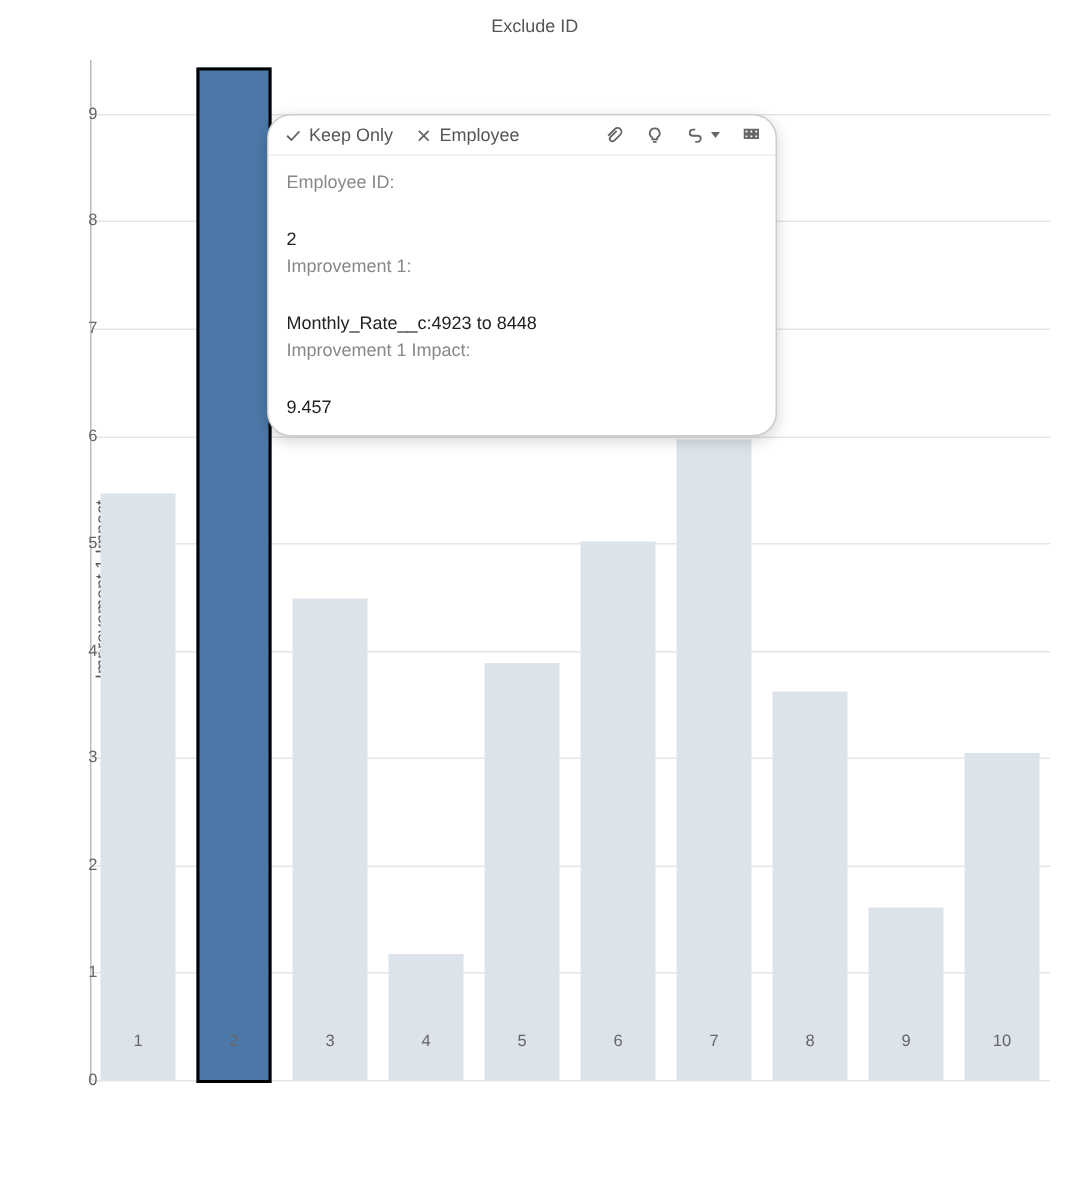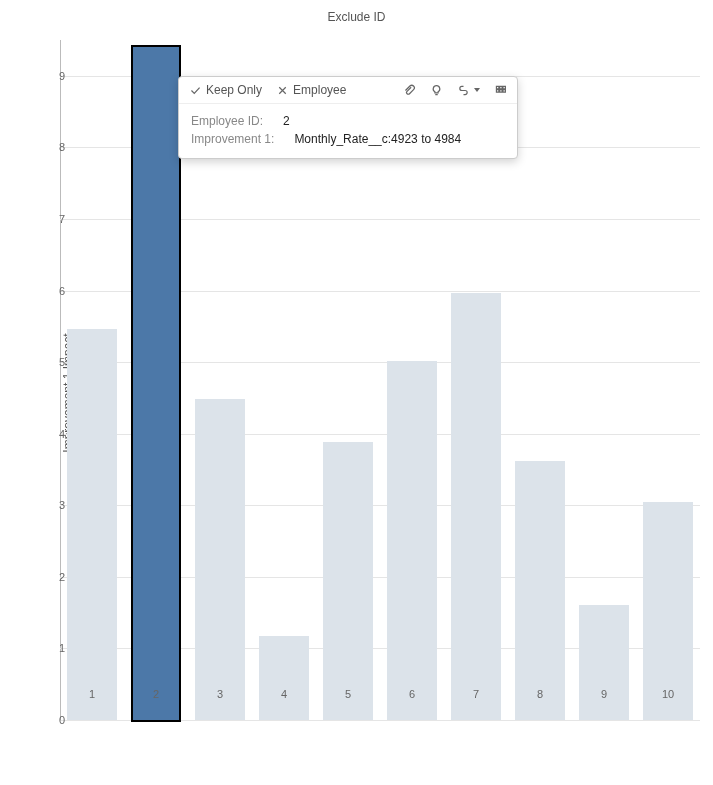--- a/index.html
+++ b/index.html
@@ -83,21 +83,21 @@
   }
   .bar.selected {
     background: #4c78a8;
     border: 2px solid #000;
     bottom: -2px;
   }
   .tooltip {
     position: absolute;
     background: #fff;
     border: 1px solid #ccc;
-    border-radius: 4px;
+    border-radius: 16px;
     box-shadow: 0 3px 10px rgba(0,0,0,0.18);
     font-size: 12px;
     min-width: 340px;
   }
   .tooltip-actions {
     display: flex;
     align-items: center;
     gap: 14px;
     padding: 6px 10px;
     border-bottom: 1px solid #eee;
@@ -124,20 +124,21 @@
     margin-left: auto;
   }
   .tooltip-icon { cursor: pointer; display:inline-flex; align-items:center; gap:2px;}
   .tooltip-body {
     padding: 8px 12px 10px 12px;
   }
   .tooltip-row {
     display: flex;
     gap: 20px;
     line-height: 1.5;
+    flex-direction: column;
   }
   .tooltip-key {
     color: #888;
     white-space: nowrap;
   }
   .tooltip-val {
     color: #222;
   }
   .caret-down {
     display:inline-block;
@@ -219,21 +220,25 @@
       </span>
     </span>
   </div>
   <div class="tooltip-body" id="tooltip-body">
       <div class="tooltip-row">
         <span class="tooltip-key">Employee ID:</span>
         <span class="tooltip-val">2</span>
       </div>
       <div class="tooltip-row">
         <span class="tooltip-key">Improvement 1:</span>
-        <span class="tooltip-val">Monthly_Rate__c:4923 to 4984</span>
+        <span class="tooltip-val">Monthly_Rate__c:4923 to 8448</span>
+      </div>
+      <div class="tooltip-row">
+        <span class="tooltip-key">Improvement 1 Impact:</span>
+        <span class="tooltip-val">9.457</span>
       </div>
     </div>
 </div>
 
 <div class="y-tick-label" style="top: 720px;">0</div>
 <div class="y-tick-label" style="top: 648.421px;">1</div>
 <div class="y-tick-label" style="top: 576.842px;">2</div>
 <div class="y-tick-label" style="top: 505.263px;">3</div>
 <div class="y-tick-label" style="top: 433.684px;">4</div>
 <div class="y-tick-label" style="top: 362.105px;">5</div>

